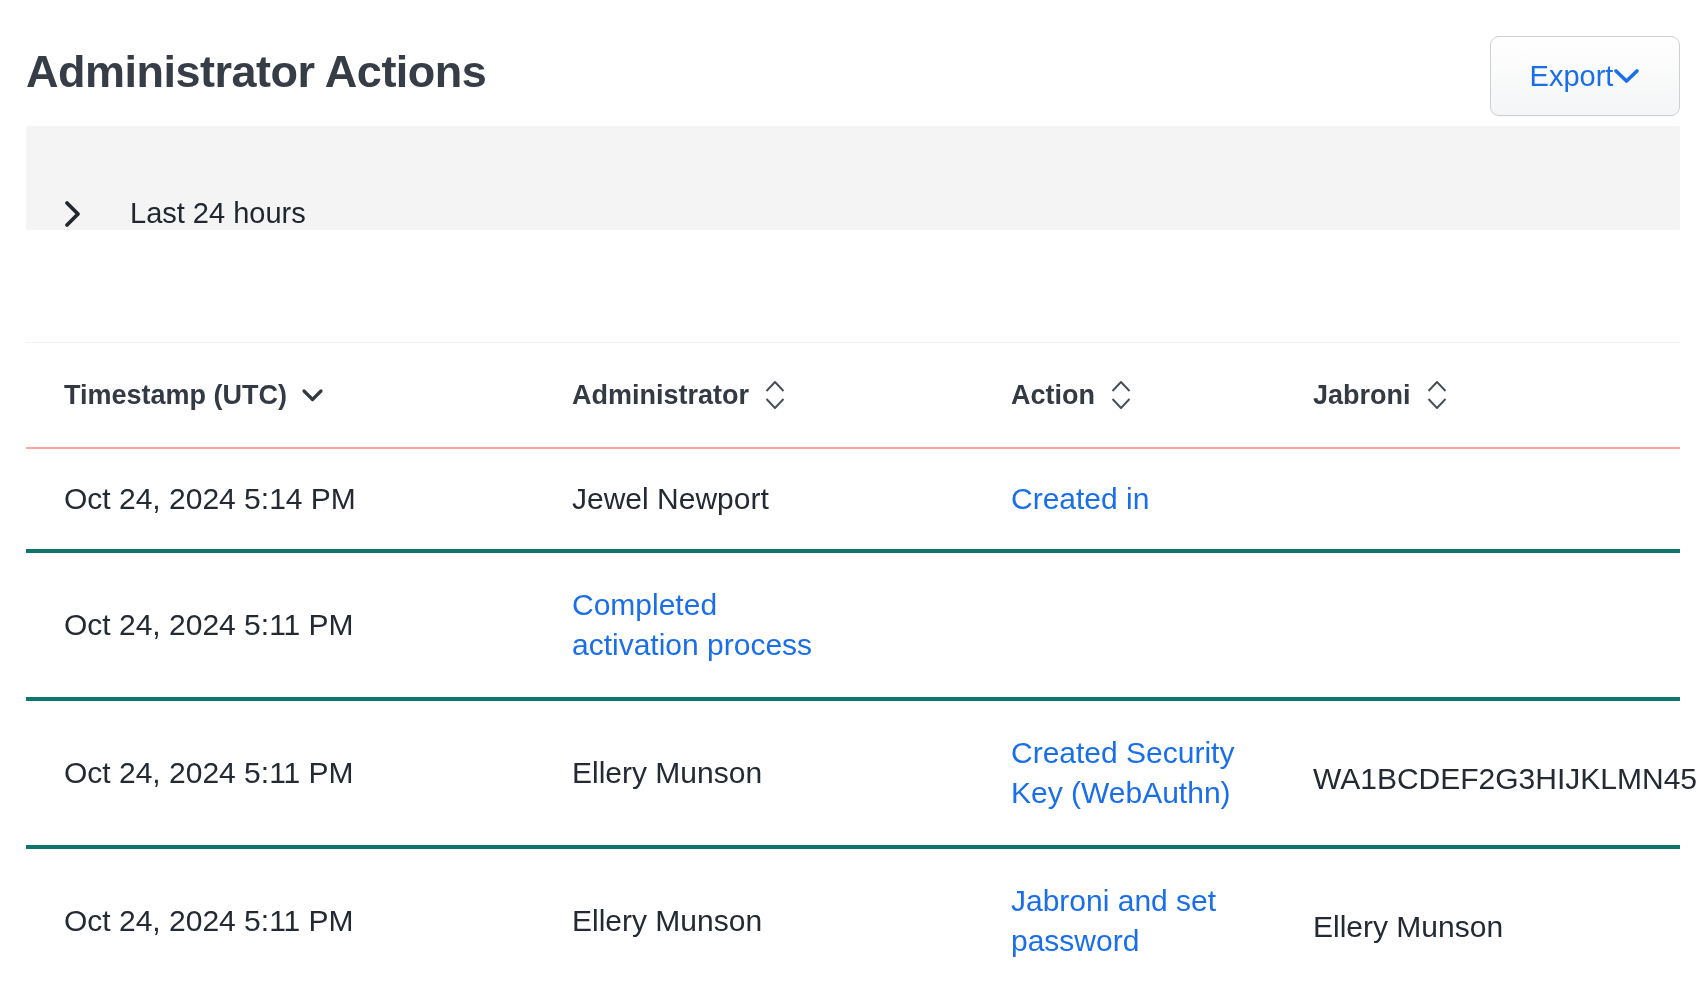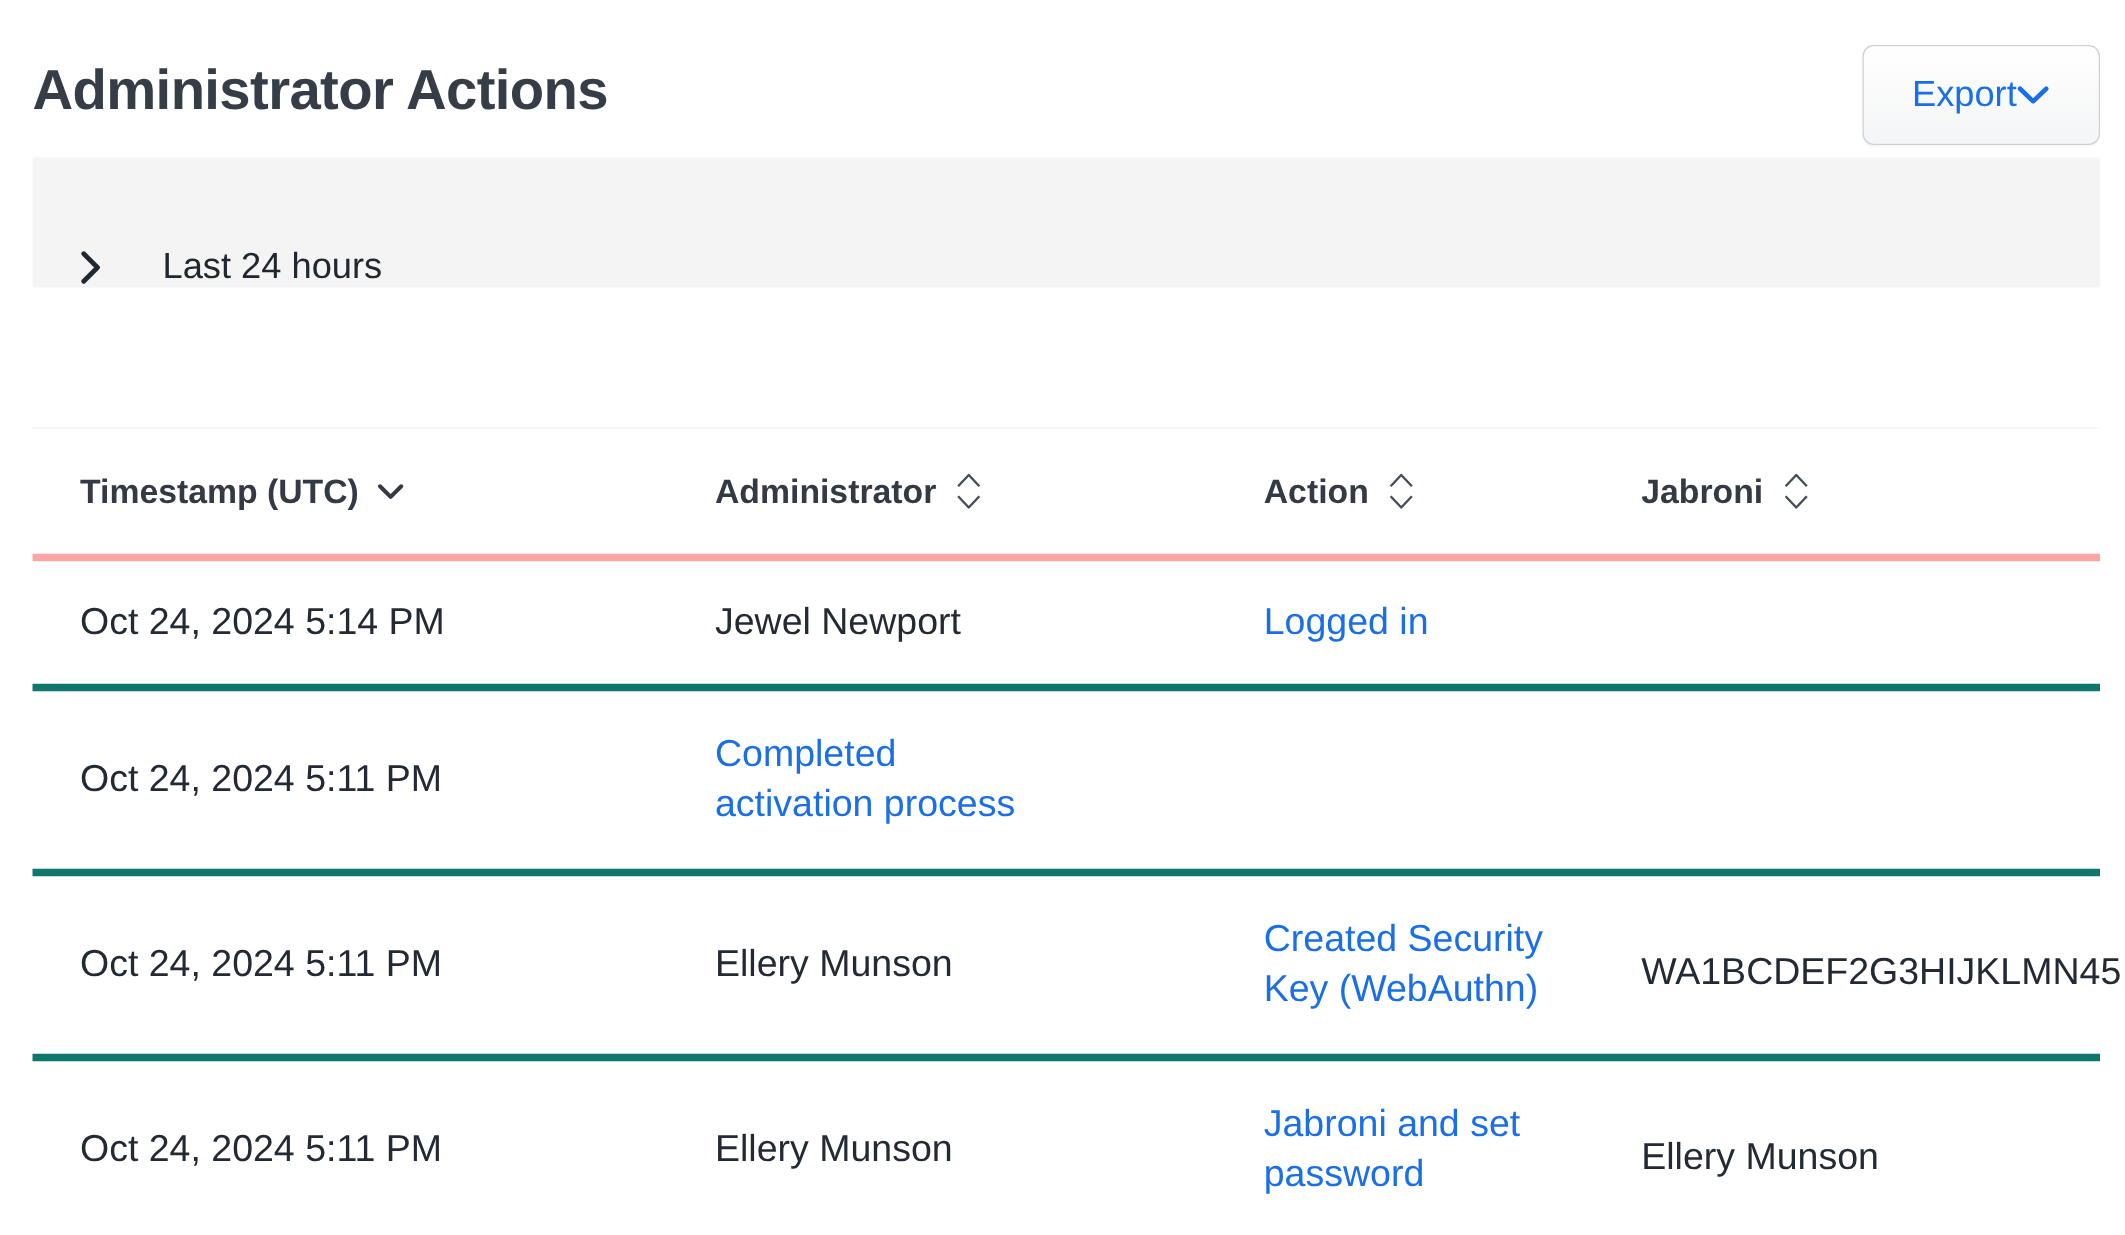--- a/index.html
+++ b/index.html
@@ -31,23 +31,23 @@
     margin-top: 20px; height: 104px; background: #f4f4f5; border-radius: 2px;
     display: flex; align-items: flex-end; padding-left: 36px; cursor: pointer;
   }
   .filter-bar .chev { display: flex; align-items: center; }
   .filter-bar .label { font-size: 29px; color: #21272f; margin-left: 46px; }
 
   
   .table { margin-top: 112px; border-top: 1px solid #f3f3f4; }
   .trow {
     display: flex; align-items: center; padding-left: 38px;
-    border-bottom: 6px solid #0f766e;
+    border-bottom: 4px solid #0f766e;
   }
-  .thead { height: 106px; border-bottom: 6px solid #fca5a5; }
+  .thead { height: 106px; border-bottom: 2px solid #fca5a5; }
   .c1 { width: 508px; flex: none; padding-right: 30px; }
   .c2 { width: 439px; flex: none; padding-right: 30px; }
   .c3 { width: 302px; flex: none; padding-right: 30px; }
   .c4 { flex: 1; min-width: 0; }
 
   .hcell {
     display: flex; align-items: center; gap: 14px;
     font-size: 27px; font-weight: 700; color: #333a44; cursor: pointer;
   }
   .hcell svg { display: block; flex: none; }
@@ -132,21 +132,21 @@
               <path d="M3.5 20 L12 29 L20.5 20" fill="none" stroke="#474e57" stroke-width="1.9" stroke-linejoin="round"></path>
             </svg>
           </span>
         </span>
       </div>
     </div>
 
     <div class="trow row-1">
       <div class="c1 cell">Oct 24, 2024 5:14 PM</div>
       <div class="c2 cell">Jewel Newport</div>
-      <div class="c3"><a class="action-link">Logged in</a></div>
+      <div class="c3"><a class="action-link">Created in</a></div>
       <div class="c4 cell affected"></div>
     </div>
 
     <div class="trow row-tall">
       <div class="c1 cell">Oct 24, 2024 5:11 PM</div>
       <div class="c3"><a class="action-link">Completed activation process</a></div>
       <div class="c4 cell affected"></div>
     </div>
 
     <div class="trow row-tall">

